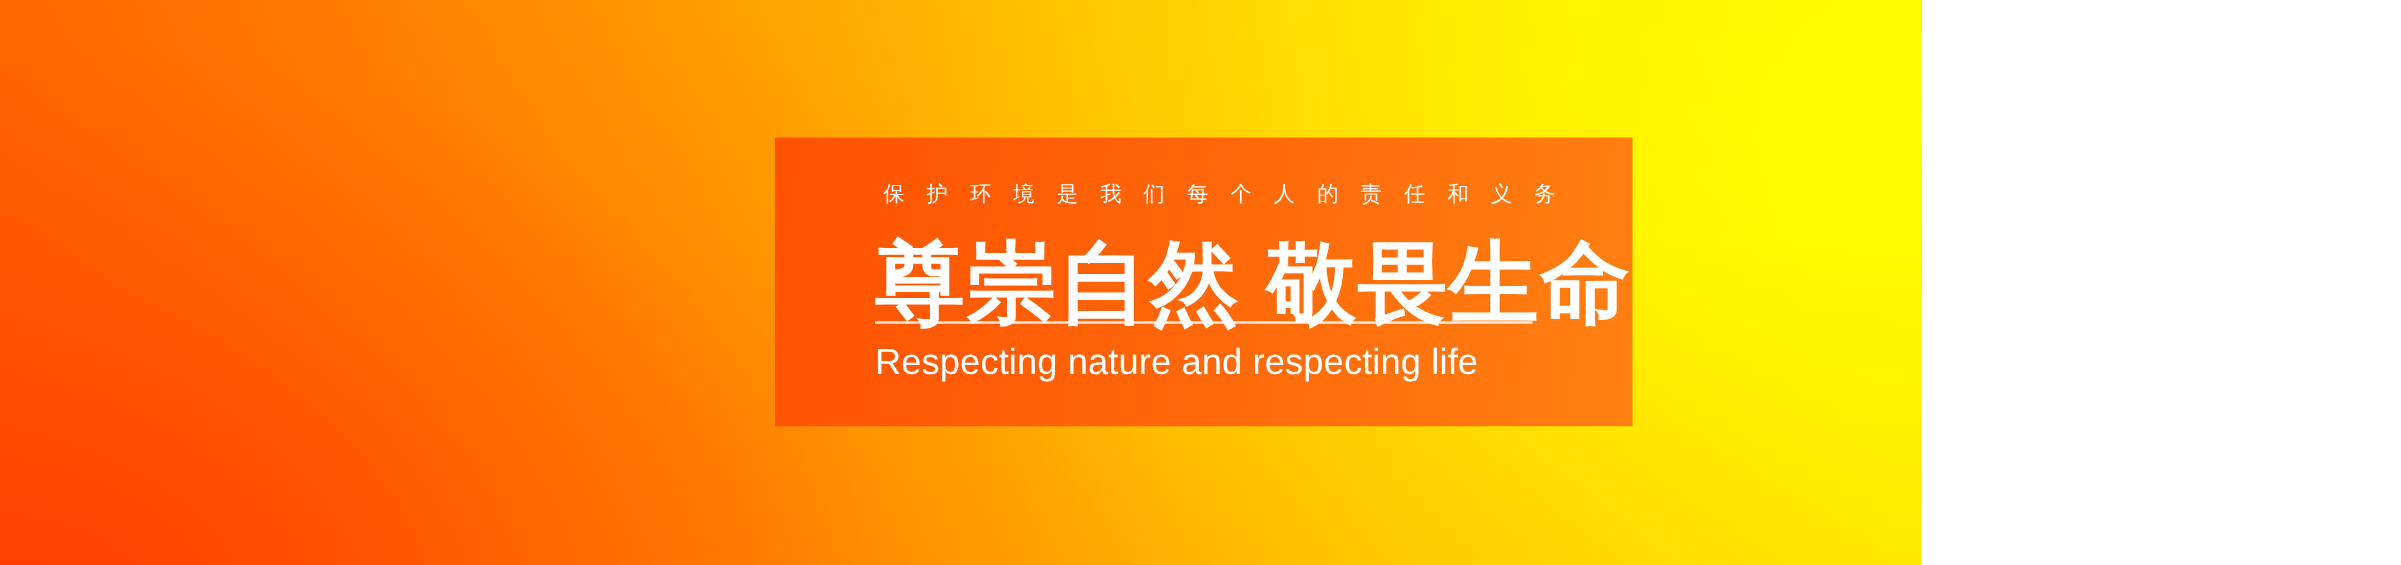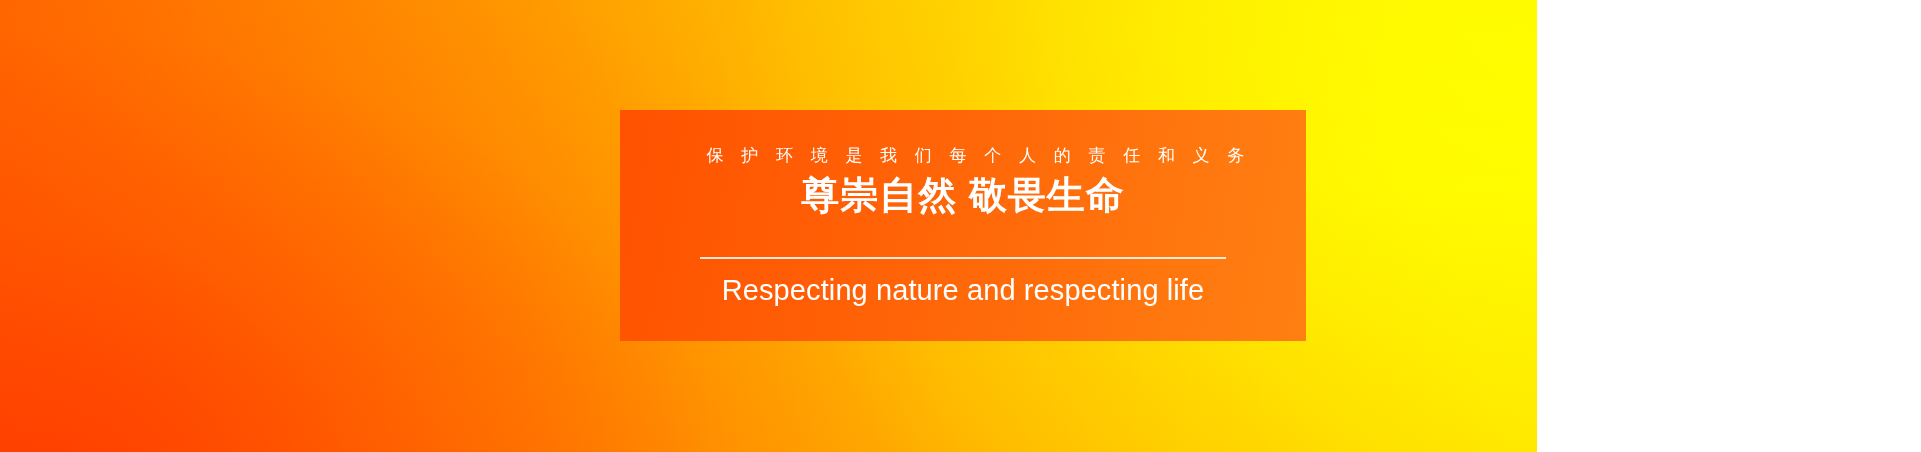--- a/index.html
+++ b/index.html
@@ -106,47 +106,47 @@
     font-size: 17px;
     line-height: 22px;
     letter-spacing: 6.5px;
     text-indent: 6.5px;
     white-space: nowrap;
     font-weight: 400;
   }
 
   .headline {
     position: absolute;
-    top: 52px;
+    top: 84px;
     left: 0;
     width: 526px;
     text-align: center;
     color: #ffffff;
-    font-size: 38px;
+    font-size: 72px;
     line-height: 66px;
     font-weight: 700;
     letter-spacing: 1px;
     white-space: nowrap;
   }
 
   .divider {
     position: absolute;
     top: 147px;
     left: 0;
     width: 526px;
     height: 2px;
     background: rgba(255, 255, 255, 0.85);
   }
 
   .subline {
     position: absolute;
     top: 160px;
     left: 0;
     width: 526px;
-    text-align: center;
+    text-align: left;
     color: #ffffff;
     font-size: 29px;
     line-height: 40px;
     font-weight: 300;
     letter-spacing: 0.1px;
     white-space: nowrap;
   }
 </style>
 </head>
 <body>

